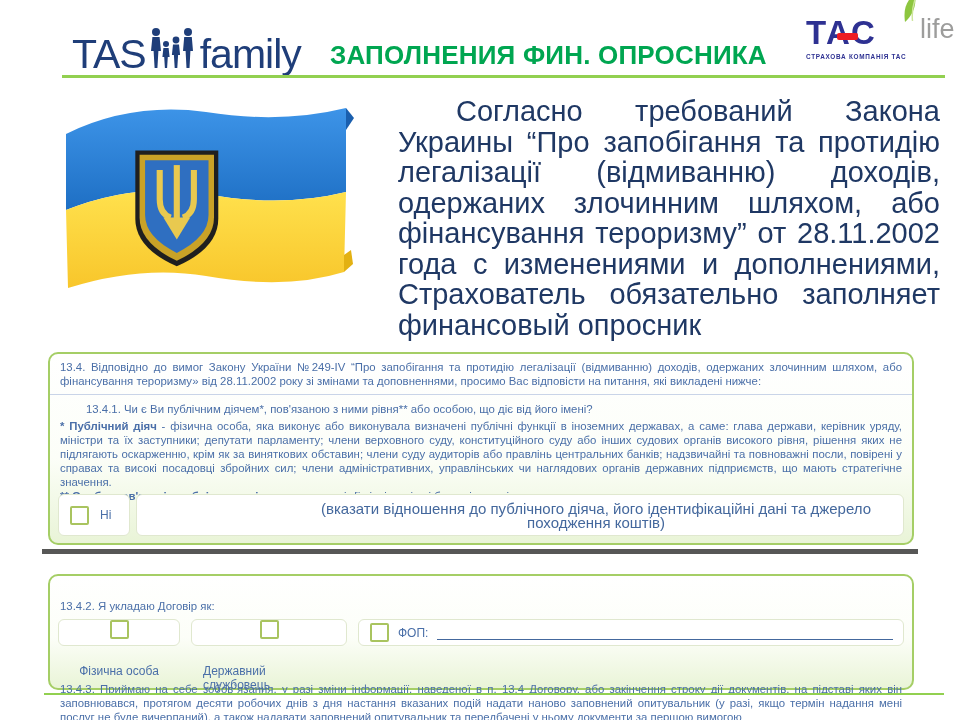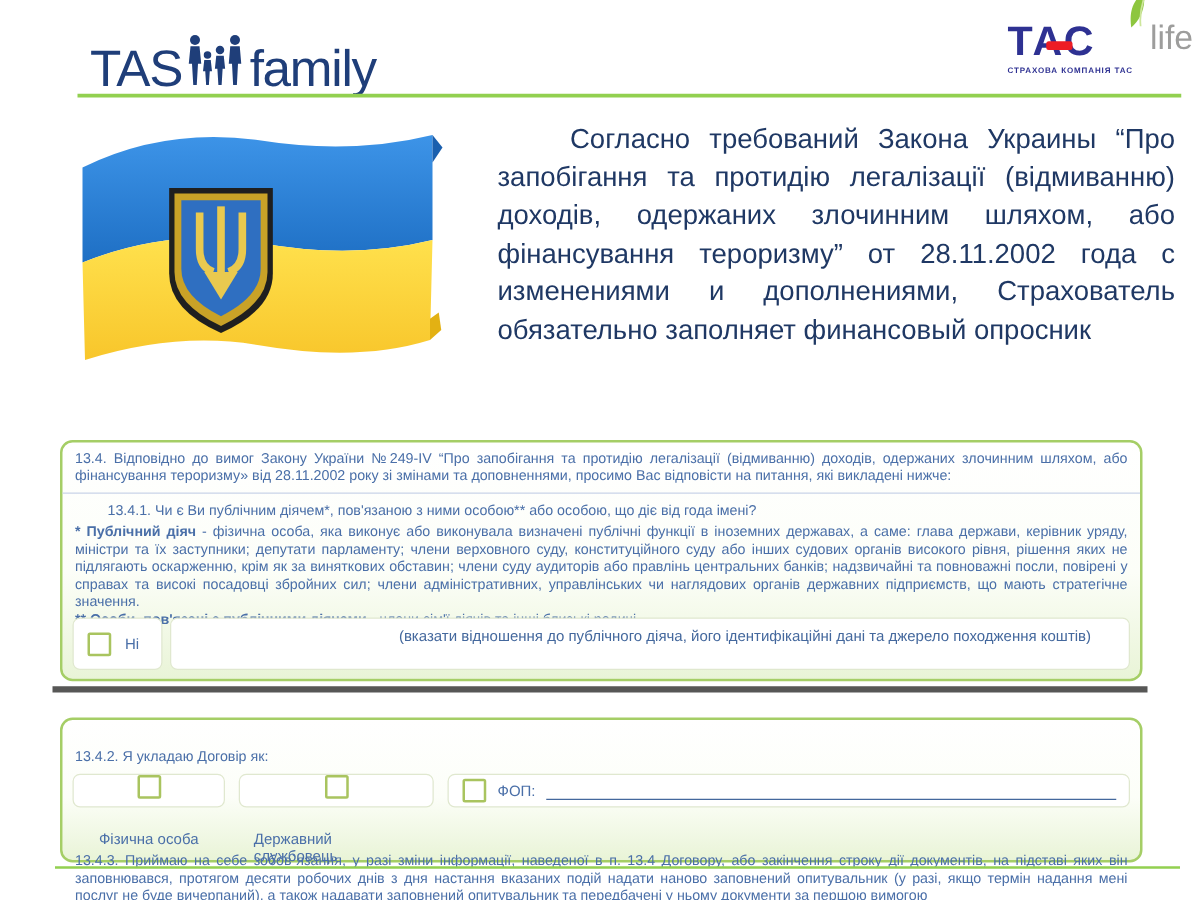--- a/index.html
+++ b/index.html
@@ -19,21 +19,21 @@
   .tac-red{position:absolute;left:31px;top:17px;width:21px;height:7px;background:#ED1C24;border-radius:2px;}
   .tac-sub{font-size:6.4px;font-weight:bold;color:#2E3192;letter-spacing:.72px;margin-top:3px;white-space:nowrap;}
   .life-block{position:absolute;left:96px;top:0;display:flex;align-items:flex-end;}
   .life-word{font-size:27px;color:#9D9D9C;line-height:26px;margin-left:2px;}
   .leaf{position:relative;top:-14px;}
   
   .flag{position:absolute;left:56px;top:92px;}
   
   .intro{
     position:absolute;left:398px;top:96px;width:542px;
-    font-size:22px;line-height:30.5px;color:#1F3864;
+    font-size:29px;line-height:30.5px;color:#1F3864;
     text-align:justify;text-indent:58px;
   }
   
   .gbox{
     position:absolute;left:48px;width:866px;box-sizing:border-box;
     border:2px solid #A5CE66;border-radius:10px;
     background:linear-gradient(180deg,#FFFFFF 0%,#FCFEF8 55%,#E9F4D7 100%);
     color:#4A6FA8;font-size:11.4px;line-height:14px;
   }
   #box1{top:352px;height:193px;}
@@ -44,21 +44,21 @@
   .notes{text-align:justify;}
   .b{font-weight:bold;}
   .answer-row{position:absolute;left:8px;right:8px;bottom:7px;height:42px;display:flex;gap:6px;}
   .cell{background:#fff;border:1px solid #E0E8CF;border-radius:6px;box-sizing:border-box;}
   .cell-no{width:72px;display:flex;align-items:center;gap:11px;padding-left:11px;}
   .cell-yes{flex:1;padding:6px 10px 0 12px;}
   .yes-top{display:flex;align-items:center;gap:9px;}
   .chk{width:15px;height:15px;border:2px solid #A9C45F;border-radius:2px;background:#fff;flex:0 0 auto;cursor:pointer;}
   .ans-label{font-size:12px;}
   .write-line{flex:1;height:13px;border-bottom:1.2px solid #44689D;cursor:text;}
-  .yes-hint{font-size:12px;margin:1px 0 0 150px;text-align:center;color:#44689D;}
+  .yes-hint{font-size:15px;margin:1px 0 0 150px;text-align:center;color:#44689D;}
   .divider{position:absolute;left:42px;top:549px;width:876px;height:5px;background:#575756;}
   .q1342{padding:23px 10px 3px;}
   .opt-row{display:flex;gap:11px;margin:3px 8px 5px;height:27px;}
   .opt-cell{display:flex;align-items:center;gap:25px;padding:0 11px;flex-direction:column;}
   .opt-1{width:122px;}
   .opt-2{width:156px;}
   .opt-3{flex:1;display:flex;align-items:center;gap:9px;padding:0 10px 0 11px;}
   .p1343{padding:3px 10px 0;text-align:justify;margin-top:33px;}
   .bottom-line{position:absolute;left:44px;top:693px;width:900px;height:2px;background:#92D050;}
 </style>
@@ -77,20 +77,21 @@
           <path d="M14.4 22h5.2l1 9h-1.8l-.7 11h-2.2l-.7-11h-1.8z"></path>
         <circle cx="27" cy="14" r="3.4"></circle>
           <path d="M24 18.5h6l1.1 10.5h-2l-.8 13h-2.6l-.8-13h-2z"></path>
         <circle cx="39" cy="6" r="4"></circle>
           <path d="M35.2 11h7.6l1.2 14h-2.6l-.9 17h-3l-.9-17h-2.6z"></path>
       </svg>
     </span>
     <span class="word">family</span>
   </div>
 
+  <div class="page-title">ЗАПОЛНЕНИЯ ФИН. ОПРОСНИКА</div>
 
   <div class="logo-right">
     <div class="tac-block">
       <div class="tac-name">
         <span>ТАС</span>
         <span class="tac-red"></span>
       </div>
       <div class="tac-sub">СТРАХОВА КОМПАНІЯ ТАС</div>
     </div>
     <div class="life-block">
@@ -134,21 +135,21 @@
         <path d="M29 57 H51 L40 75 Z" fill="#E9C94F"></path>
       </g>
     </svg>
   </div>
 
   <div class="intro">Согласно требований Закона Украины “Про запобігання та протидію легалізації (відмиванню) доходів, одержаних злочинним шляхом, або фінансування тероризму” от 28.11.2002 года с изменениями и дополнениями, Страхователь обязательно заполняет финансовый опросник</div>
 
   <div class="gbox" id="box1">
     <div class="sec-a">13.4. Відповідно до вимог Закону України №249-IV “Про запобігання та протидію легалізації (відмиванню) доходів, одержаних злочинним шляхом, або фінансування тероризму» від 28.11.2002 року зі змінами та доповненнями, просимо Вас відповісти на питання, які викладені нижче:</div>
     <div class="sec-b">
-      <div class="q1341">13.4.1. Чи є Ви публічним діячем*, пов'язаною з ними особою** або особою, що діє від года імені?</div>
+      <div class="q1341">13.4.1. Чи є Ви публічним діячем*, пов'язаною з ними рівня** або особою, що діє від його імені?</div>
       <div class="notes"><span class="b">* Публічний діяч</span><span> - фізична особа, яка виконує або виконувала визначені публічні функції в іноземних державах, а саме: глава держави, керівник уряду, міністри та їх заступники; депутати парламенту; члени верховного суду, конституційного суду або інших судових органів високого рівня, рішення яких не підлягають оскарженню, крім як за виняткових обставин; члени суду аудиторів або правлінь центральних банків; надзвичайні та повноважні посли, повірені у справах та високі посадовці збройних сил; члени адміністративних, управлінських чи наглядових органів державних підприємств, що мають стратегічне значення.</span></div>
       <div class="notes"><span class="b">** Особи, пов'язані з публічними діячами</span><span> - члени сім'ї діячів та інші близькі родичі.</span></div>
     </div>
     <div class="answer-row">
       <div class="cell cell-no">
         <span class="chk"></span>
         <span class="ans-label">Ні</span>
       </div>
       <div class="cell cell-yes">
         <div class="yes-hint">(вказати відношення до публічного діяча, його ідентифікаційні дані та джерело походження коштів)</div>

